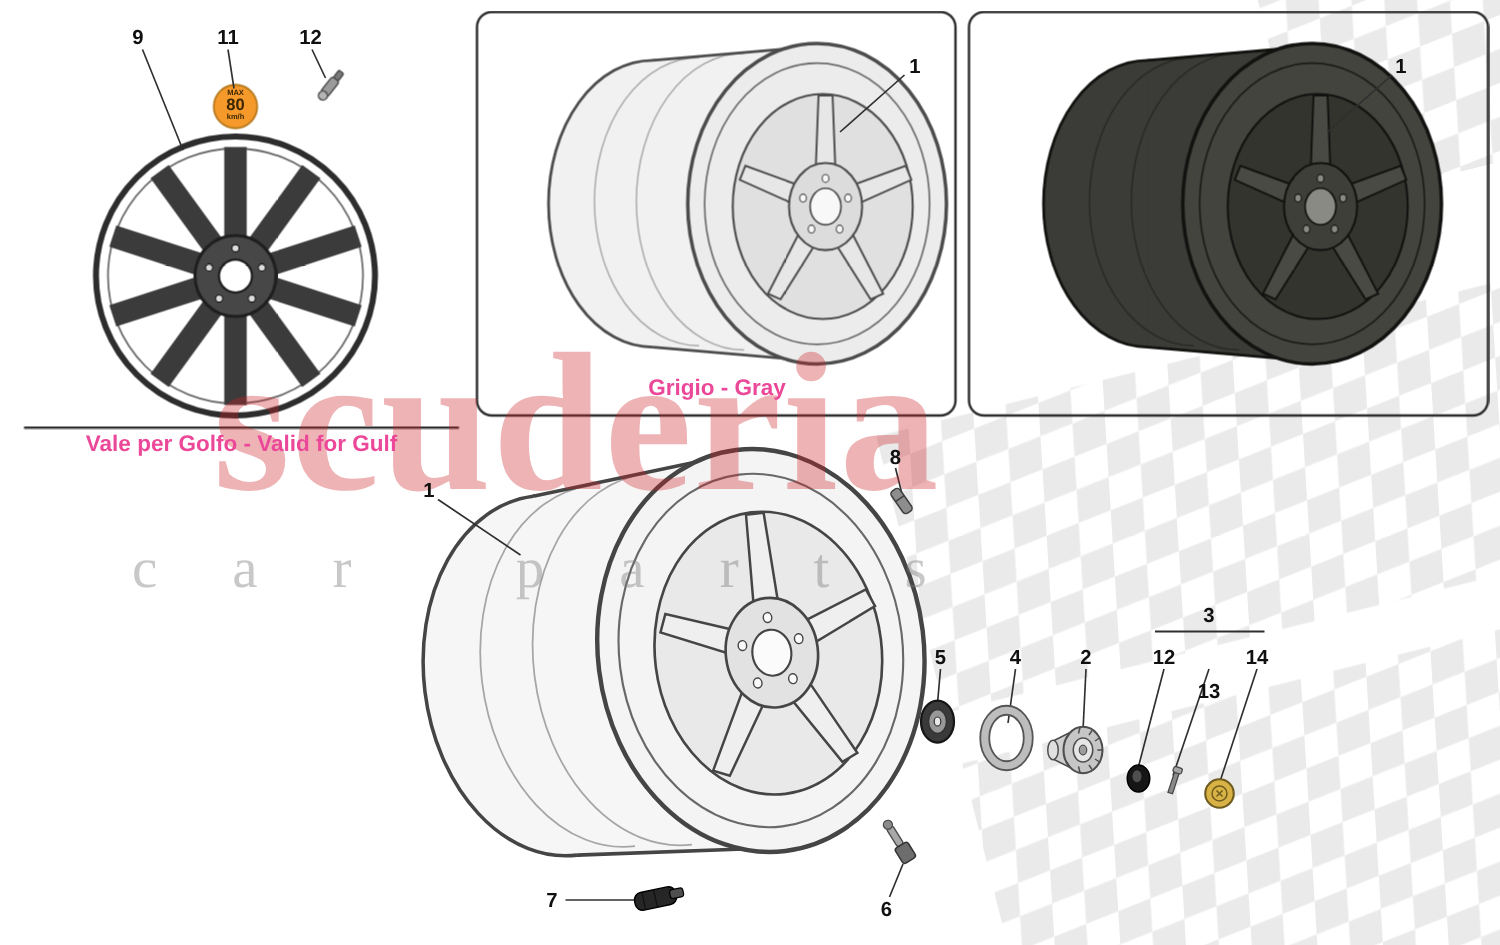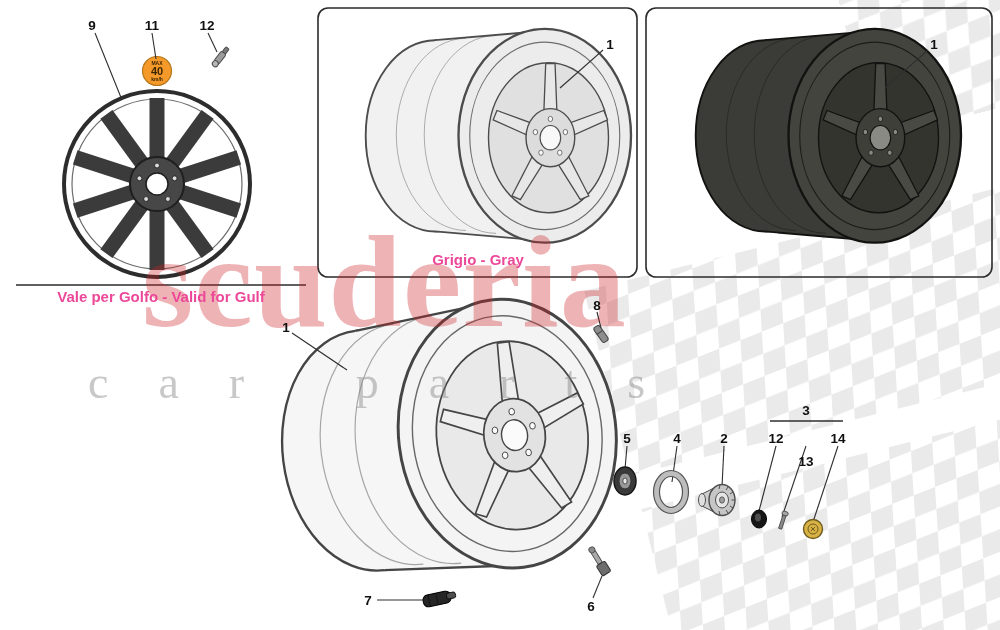--- a/index.html
+++ b/index.html
@@ -3,21 +3,21 @@
 <meta charset="utf-8">
 <style>
   html,body{margin:0;padding:0;background:#fff;}
   .stage{position:relative;width:1000px;height:630px;background:#ffffff;overflow:hidden;
          font-family:"Liberation Sans", sans-serif;}
   .art{position:absolute;left:0;top:0;z-index:1;}
   .wm-title{position:absolute;left:142px;top:216px;z-index:20;pointer-events:none;
             font-family:"Liberation Serif", serif;font-weight:bold;font-size:132px;line-height:1;
             color:rgba(204,31,38,0.34);letter-spacing:1px;}
   .wm-sub{position:absolute;left:88px;top:360px;z-index:20;pointer-events:none;
-          font-family:"Liberation Serif", serif;font-size:46px;line-height:1;
+          font-family:"Liberation Serif", serif;font-size:38px;line-height:1;
           color:rgba(125,125,125,0.42);letter-spacing:50px;}
   .callout{position:absolute;transform:translate(-50%,-50%);z-index:30;
            font-weight:bold;font-size:13.5px;color:#101010;white-space:nowrap;}
   .caption{position:absolute;transform:translate(-50%,-50%);z-index:30;
            font-weight:bold;font-size:15px;color:#ec4899;white-space:nowrap;}
   .sticker-text{position:absolute;left:157px;top:71px;transform:translate(-50%,-50%);z-index:31;
                 text-align:center;color:#3a2600;line-height:1;}
   .sticker-text .s1{display:block;font-size:5px;font-weight:bold;}
   .sticker-text .s2{display:block;font-size:11px;font-weight:bold;}
   .sticker-text .s3{display:block;font-size:5px;font-weight:bold;}
@@ -186,21 +186,21 @@
       <rect x="10" y="-3.5" width="9" height="6" rx="2" fill="#4f4f4f" stroke="#000000" stroke-width="0.8"></rect>
       <path d="M-8 -6 L-8 6 M0 -6 L0 6" stroke="#000000" stroke-width="0.8" opacity="0.6"></path>
     </g>
   </svg>
 
   <div class="wm-title">scuderia</div>
   <div class="wm-sub">car parts</div>
 
   <div class="sticker-text">
     <span class="s1">MAX</span>
-    <span class="s2">40</span>
+    <span class="s2">80</span>
     <span class="s3">km/h</span>
   </div>
 
   <div class="callout" style="left:92px;top:25px">9</div>
   <div class="callout" style="left:152px;top:25px">11</div>
   <div class="callout" style="left:207px;top:25px">12</div>
   <div class="callout" style="left:610px;top:44px">1</div>
   <div class="callout" style="left:934px;top:44px">1</div>
   <div class="callout" style="left:286px;top:327px">1</div>
   <div class="callout" style="left:597px;top:305px">8</div>

